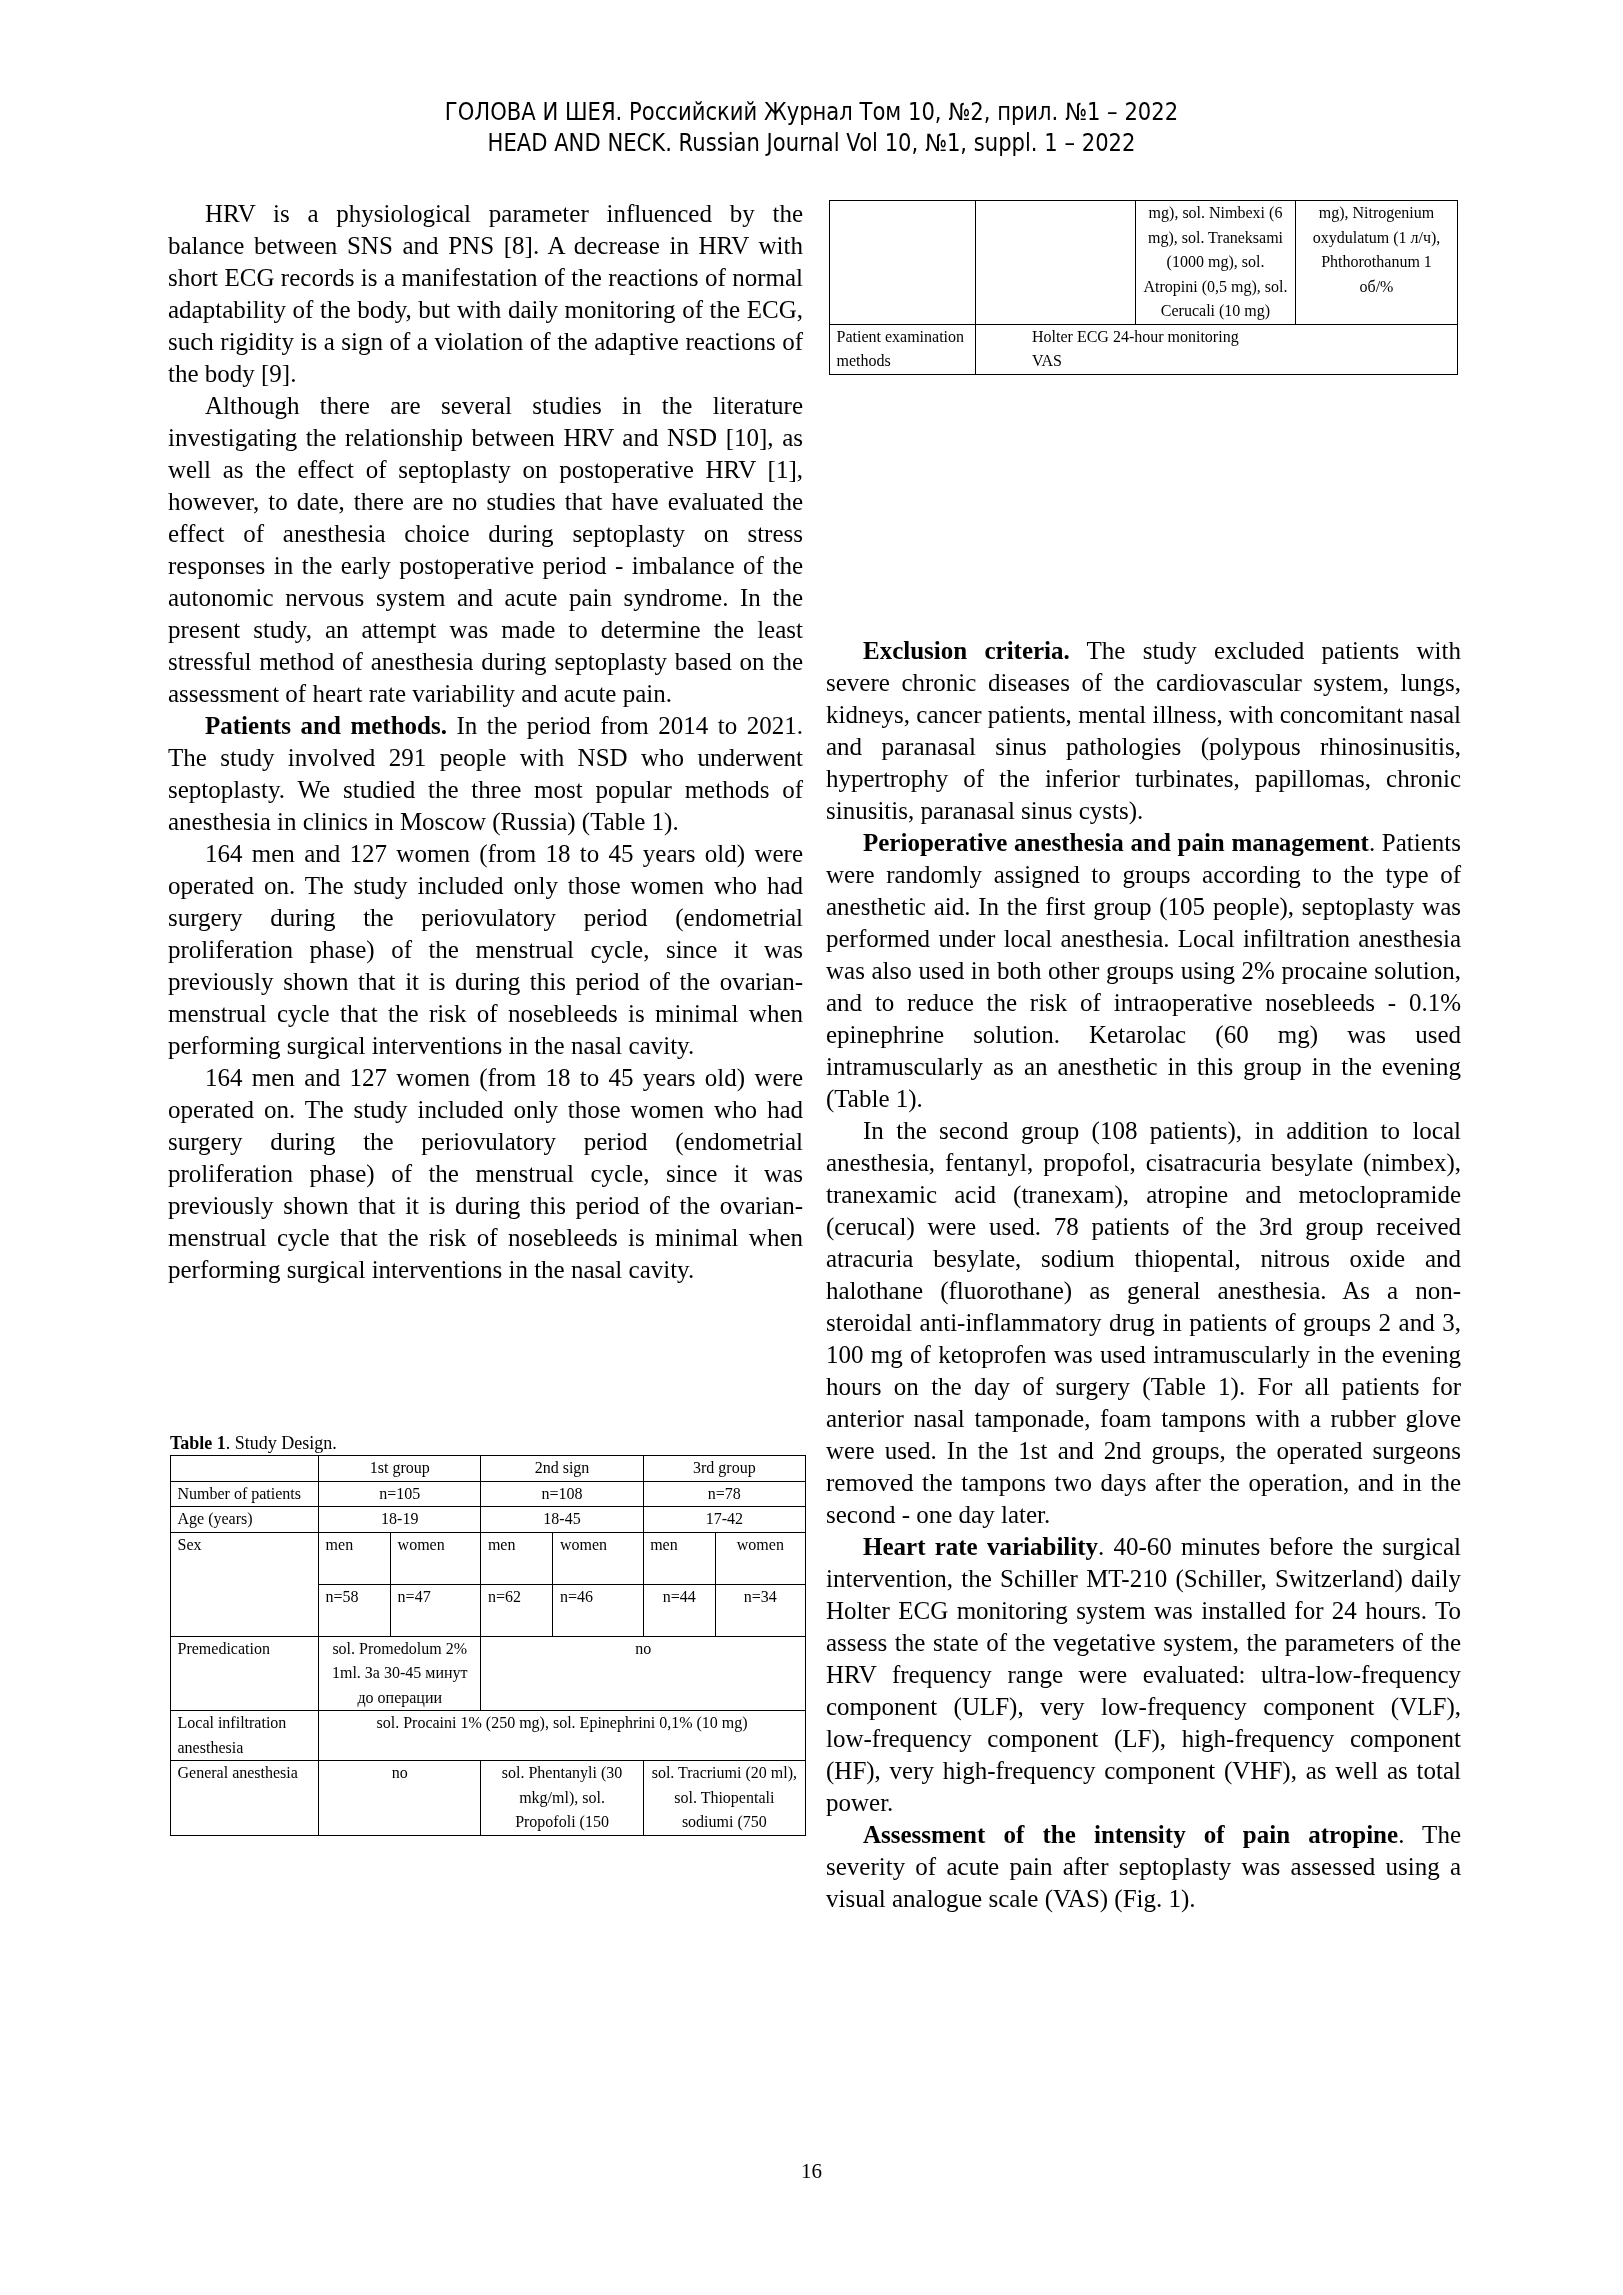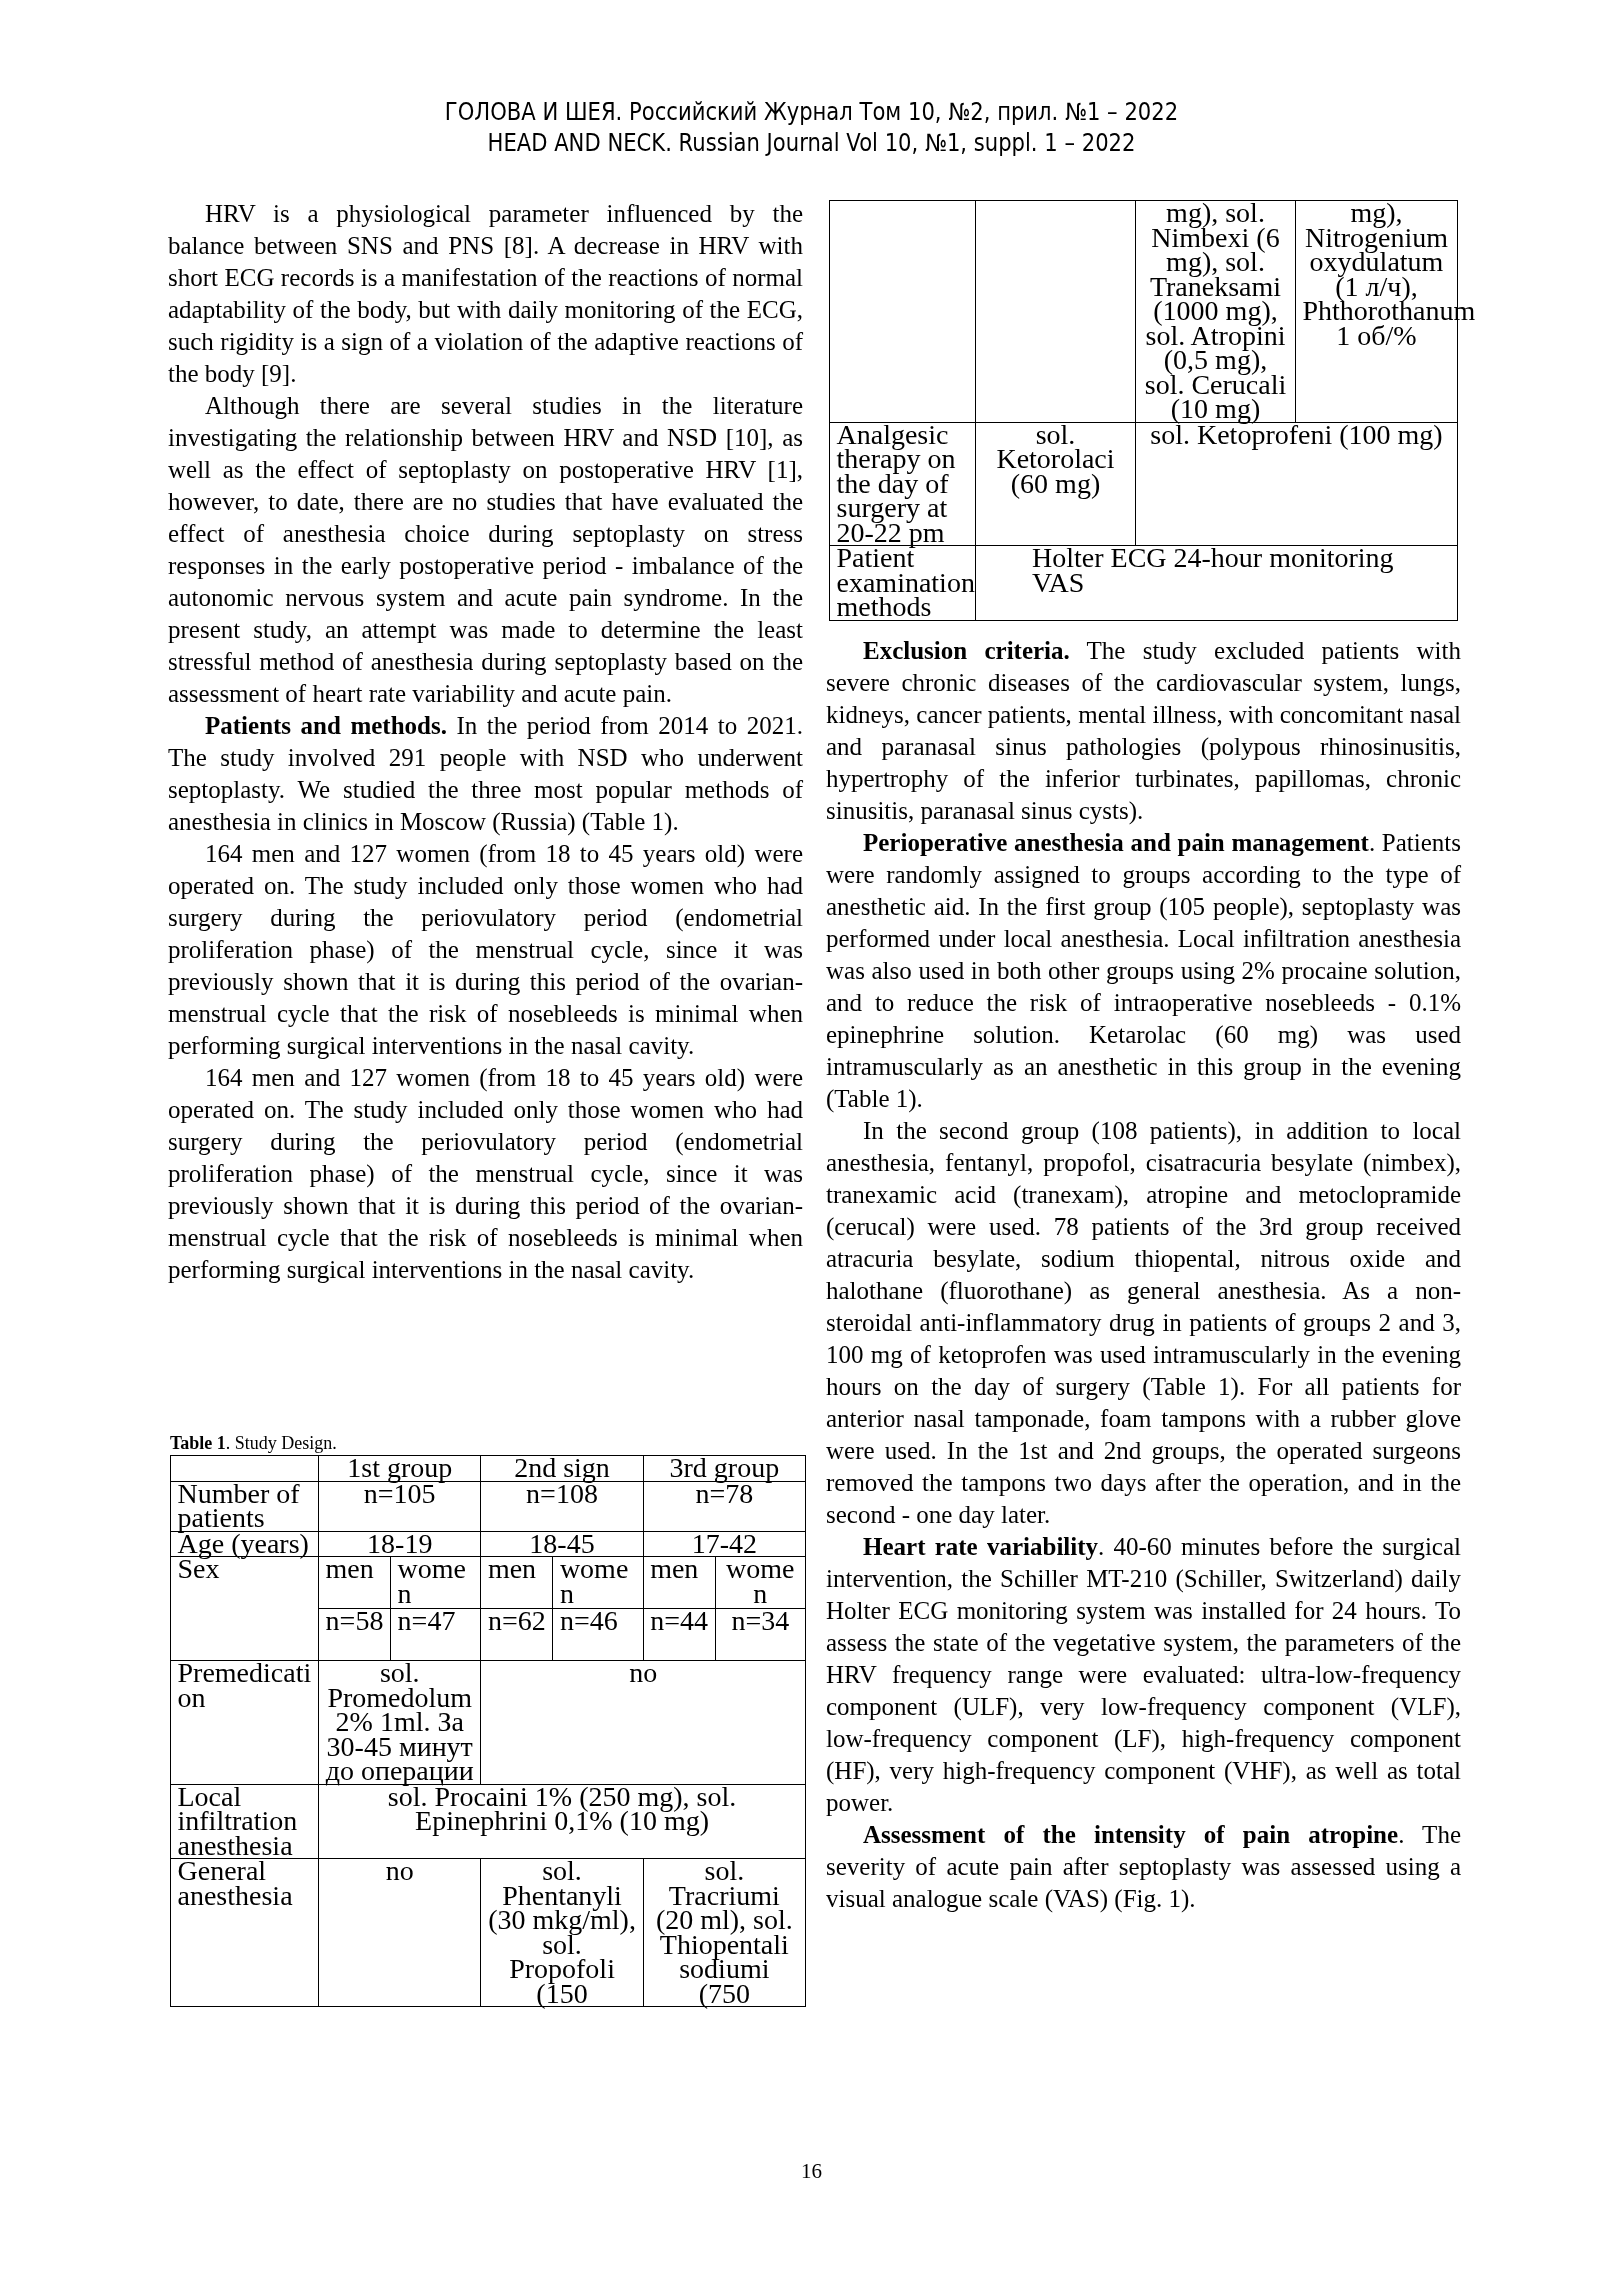--- a/index.html
+++ b/index.html
@@ -17,21 +17,21 @@
     font-size: 25px; line-height: 32px; text-align: justify;
   }
   .col.left { left: 168px; }
   .col.right { left: 826px; top: 198px; }
   p { margin: 0; text-indent: 37px; }
   .bold { font-weight: bold; }
   .bi { font-weight: bold; }
 
   .table-title { position: absolute; left: 170px; top: 1429px; font-size: 18px; line-height: 29px; }
   table.study {
-    border-collapse: collapse; font-size: 28px; line-height: 24.5px;
+    border-collapse: collapse; font-size: 16px; line-height: 24.5px;
     table-layout: fixed;
   }
   table.study td { border: 1.6px solid #000; vertical-align: top; padding: 0 6.5px; }
   table.study td.c { text-align: center; }
   .t1 { position: absolute; left: 170px; top: 1455px; width: 636px; }
   .t2 { position: absolute; left: 829px; top: 200px; width: 628px; }
   .page-num { position: absolute; top: 2159px; left: 0; width: 1623px; text-align: center; font-size: 21px; }
 </style>
 </head>
 <body>
@@ -123,25 +123,20 @@
       <col style="width:162px">
     </colgroup>
   <tbody>
       <tr>
     <td></td>
     <td></td>
     <td class="c">mg), sol. Nimbexi (6 mg), sol. Traneksami (1000 mg), sol. Atropini (0,5 mg), sol. Cerucali (10 mg)</td>
     <td class="c">mg), Nitrogenium oxydulatum (1 л/ч), Phthorothanum 1 об/%</td>
   </tr>
   <tr>
-    <td>Analgesic therapy on the day of surgery at 20-22 pm</td>
-    <td class="c">sol. Ketorolaci (60 mg)</td>
-    <td class="c" colspan="2">sol. Ketoprofeni (100 mg)</td>
-  </tr>
-  <tr>
     <td>Patient examination methods</td>
     <td colspan="3" style="padding-left:56px">
       <div>Holter ECG 24-hour monitoring</div>
       <div>VAS</div>
     </td>
   </tr>
 </tbody>
   </table>
 
 <div class="col right" style="top:635px">

